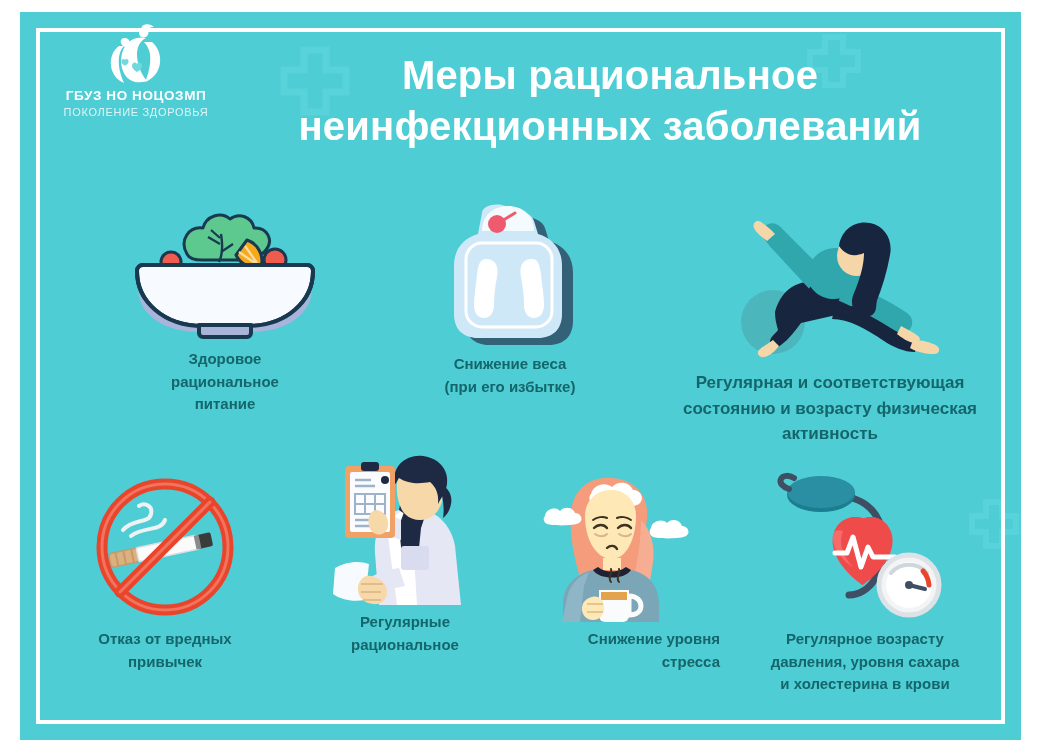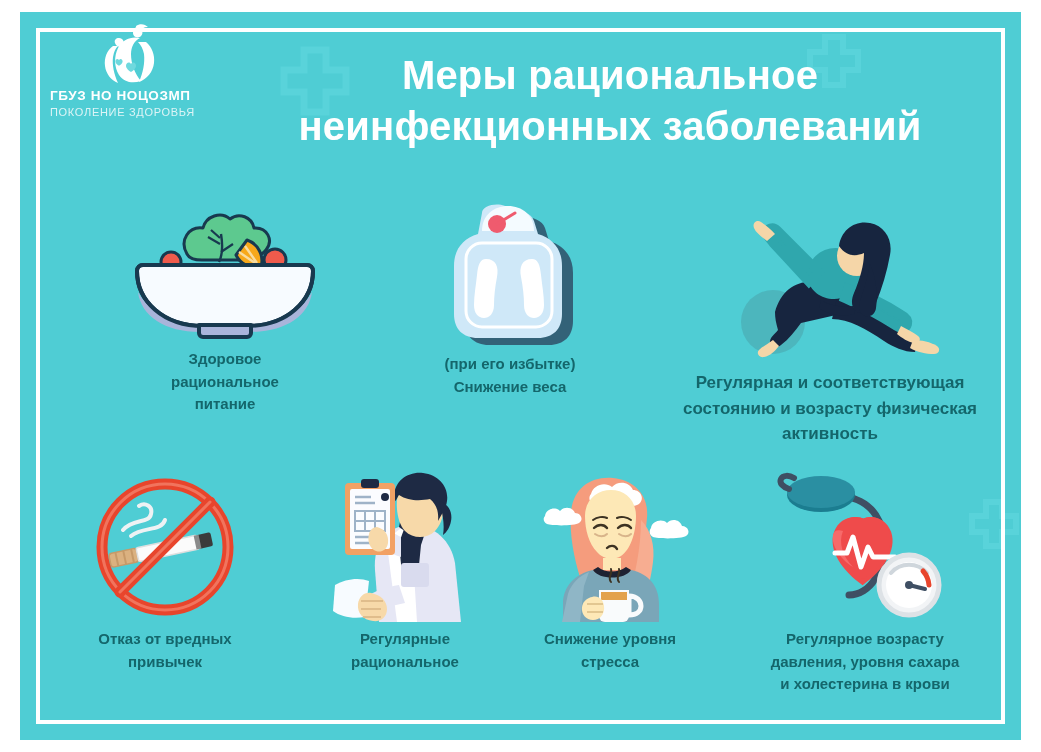--- a/index.html
+++ b/index.html
@@ -38,23 +38,24 @@
   
   .cross {
     position: absolute;
     opacity: 1;
   }
   .cross svg { display: block; }
 
   
   .logo-block {
     position: absolute;
-    left: 30px;
+    left: 36px;
     top: 12px;
     width: 160px;
+    text-align: center;
     color: #ffffff;
   }
   .logo-mark {
     width: 74px;
     height: 62px;
     margin: 0 auto 2px auto;
   }
   .logo-mark svg { display: block; }
   .logo-name {
     font-size: 13.5px;
@@ -186,22 +187,22 @@
         <circle cx="77" cy="27" r="9" fill="#ef5b6e"></circle>
         <path d="M77 27 l18 -11" stroke="#ef5b6e" stroke-width="3" stroke-linecap="round" fill="none"></path>
 
         <rect x="46" y="46" width="86" height="84" rx="16" fill="none" stroke="#ffffff" stroke-width="3"></rect>
 
         <path d="M66 62 c10 0 13 8 11 18 c-2 10 -3 20 -3 28 c0 9 -5 13 -10 13 c-6 0 -10 -5 -10 -13 c0 -10 2 -20 3 -30 c1 -10 3 -16 9 -16 z" fill="#ffffff"></path>
         <path d="M112 62 c6 0 8 6 9 16 c1 10 3 20 3 30 c0 8 -4 13 -10 13 c-5 0 -10 -4 -10 -13 c0 -8 -1 -18 -3 -28 c-2 -10 1 -18 11 -18 z" fill="#ffffff"></path>
       </svg>
     </div>
     <div class="caption">
+      <div>Снижение веса</div>
       <div>(при его избытке)</div>
-      <div>Снижение веса</div>
     </div>
   </div>
 
   <div class="item" style="left:640px; top:182px; width:340px;">
     <div class="art">
       <svg width="230" height="170" viewBox="0 0 230 170">
 
         <circle cx="58" cy="128" r="32" fill="#4cb6bd"></circle>
 
         <path d="M60 118 c6 -22 22 -32 40 -30 l24 3 l6 28 l-44 10 c-6 8 -12 16 -20 22 c-5 4 -12 2 -11 -4 c1 -5 5 -7 8 -11 c-2 -7 -3 -12 -3 -18 z" fill="#17253f"></path>
@@ -256,21 +257,21 @@
         <line x1="45" y1="120" x2="135" y2="30" stroke="#e8452c" stroke-width="11" stroke-linecap="round"></line>
         <line x1="45" y1="120" x2="135" y2="30" stroke="#f2806a" stroke-width="3" stroke-linecap="round" opacity="0.8"></line>
       </svg>
     </div>
     <div class="caption">
       <div>Отказ от вредных</div>
       <div>привычек</div>
     </div>
   </div>
 
-  <div class="item" style="left:270px; top:455px; width:230px;">
+  <div class="item" style="left:270px; top:438px; width:230px;">
     <div class="art">
       <svg width="180" height="155" viewBox="0 0 180 155">
 
         <path d="M96 58 c24 0 40 16 44 38 l6 59 h-82 l-4 -52 c-2 -26 12 -45 36 -45 z" fill="#e6e7f5"></path>
         <path d="M96 58 c-12 2 -20 10 -24 20 l10 77 h20 l-6 -97 z" fill="#ffffff"></path>
 
         <path d="M92 54 l20 6 l-6 18 l-4 40 h-14 l-4 -42 z" fill="#1e2a44"></path>
         <path d="M86 50 c10 6 18 8 28 6 l-4 12 c-10 2 -18 -2 -26 -8 z" fill="#1e2a44"></path>
 
         <rect x="86" y="96" width="28" height="24" rx="3" fill="#d9dbee"></rect>
@@ -298,21 +299,21 @@
         <path d="M56 126 c10 2 16 8 16 16 c0 8 -6 13 -14 12 c-10 -1 -16 -8 -15 -17 c1 -7 6 -12 13 -11 z" fill="#f7d9a9"></path>
         <path d="M46 134 h22 M46 142 h20 M48 150 h18" stroke="#e0bd8c" stroke-width="2.2" fill="none"></path>
       </svg>
     </div>
     <div class="caption">
       <div>Регулярные</div>
       <div>рациональное</div>
     </div>
   </div>
 
-  <div class="item" style="left:480px; top:460px; width:220px;">
+  <div class="item" style="left:480px; top:460px; width:220px;text-align:right;">
     <div class="art">
       <svg width="175" height="150" viewBox="0 0 175 150">
 
         <path d="M48 40 c2 -24 20 -36 42 -34 c22 2 36 18 34 40 c-2 22 -6 46 -12 66 l-22 6 l-30 -4 c-8 -22 -14 -50 -12 -74 z" fill="#f59c7d"></path>
         <path d="M118 48 c10 10 14 26 12 42 c-2 16 -6 32 -12 46 l-14 -4 c8 -28 14 -56 14 -84 z" fill="#f7ad91"></path>
 
         <path d="M68 22 c2 -9 14 -13 21 -7 c6 -7 18 -5 21 3 c8 0 12 9 6 14 c-5 4 -37 4 -44 1 c-6 -2 -7 -8 -4 -11 z" fill="#ffffff"></path>
         <path d="M22 44 c1 -7 10 -10 15 -5 c4 -5 13 -4 15 2 c6 0 9 7 4 10 c-4 3 -27 3 -32 1 c-4 -2 -4 -6 -2 -8 z" fill="#ffffff"></path>
         <path d="M128 56 c1 -7 11 -10 16 -5 c4 -5 13 -4 15 3 c6 0 9 7 4 10 c-4 3 -28 3 -33 1 c-4 -2 -4 -7 -2 -9 z" fill="#ffffff"></path>
 

